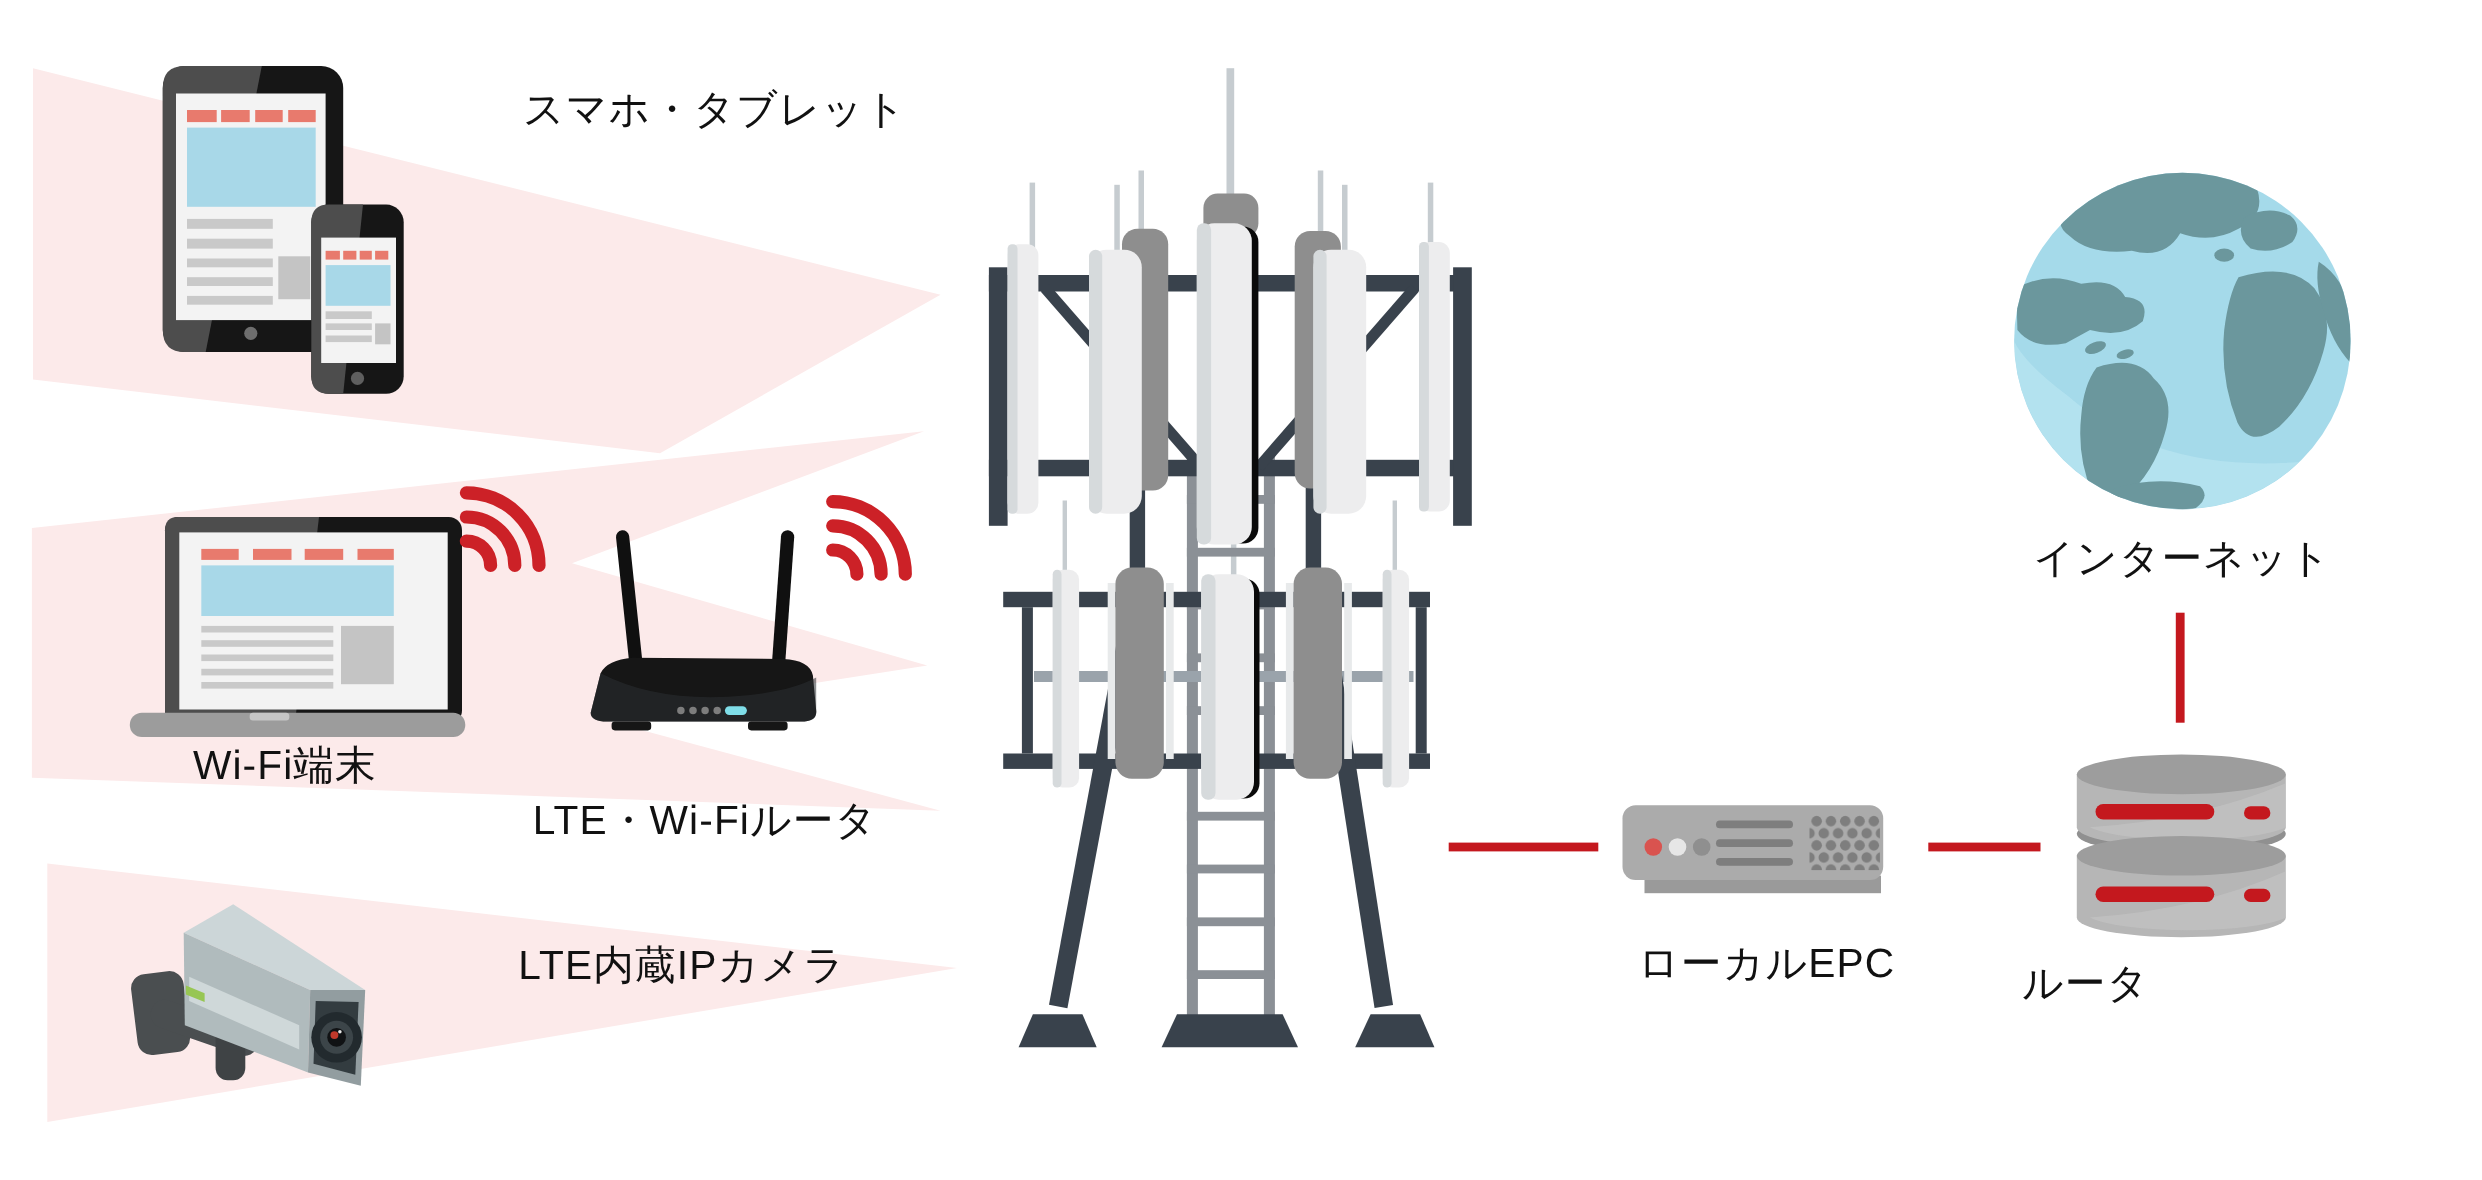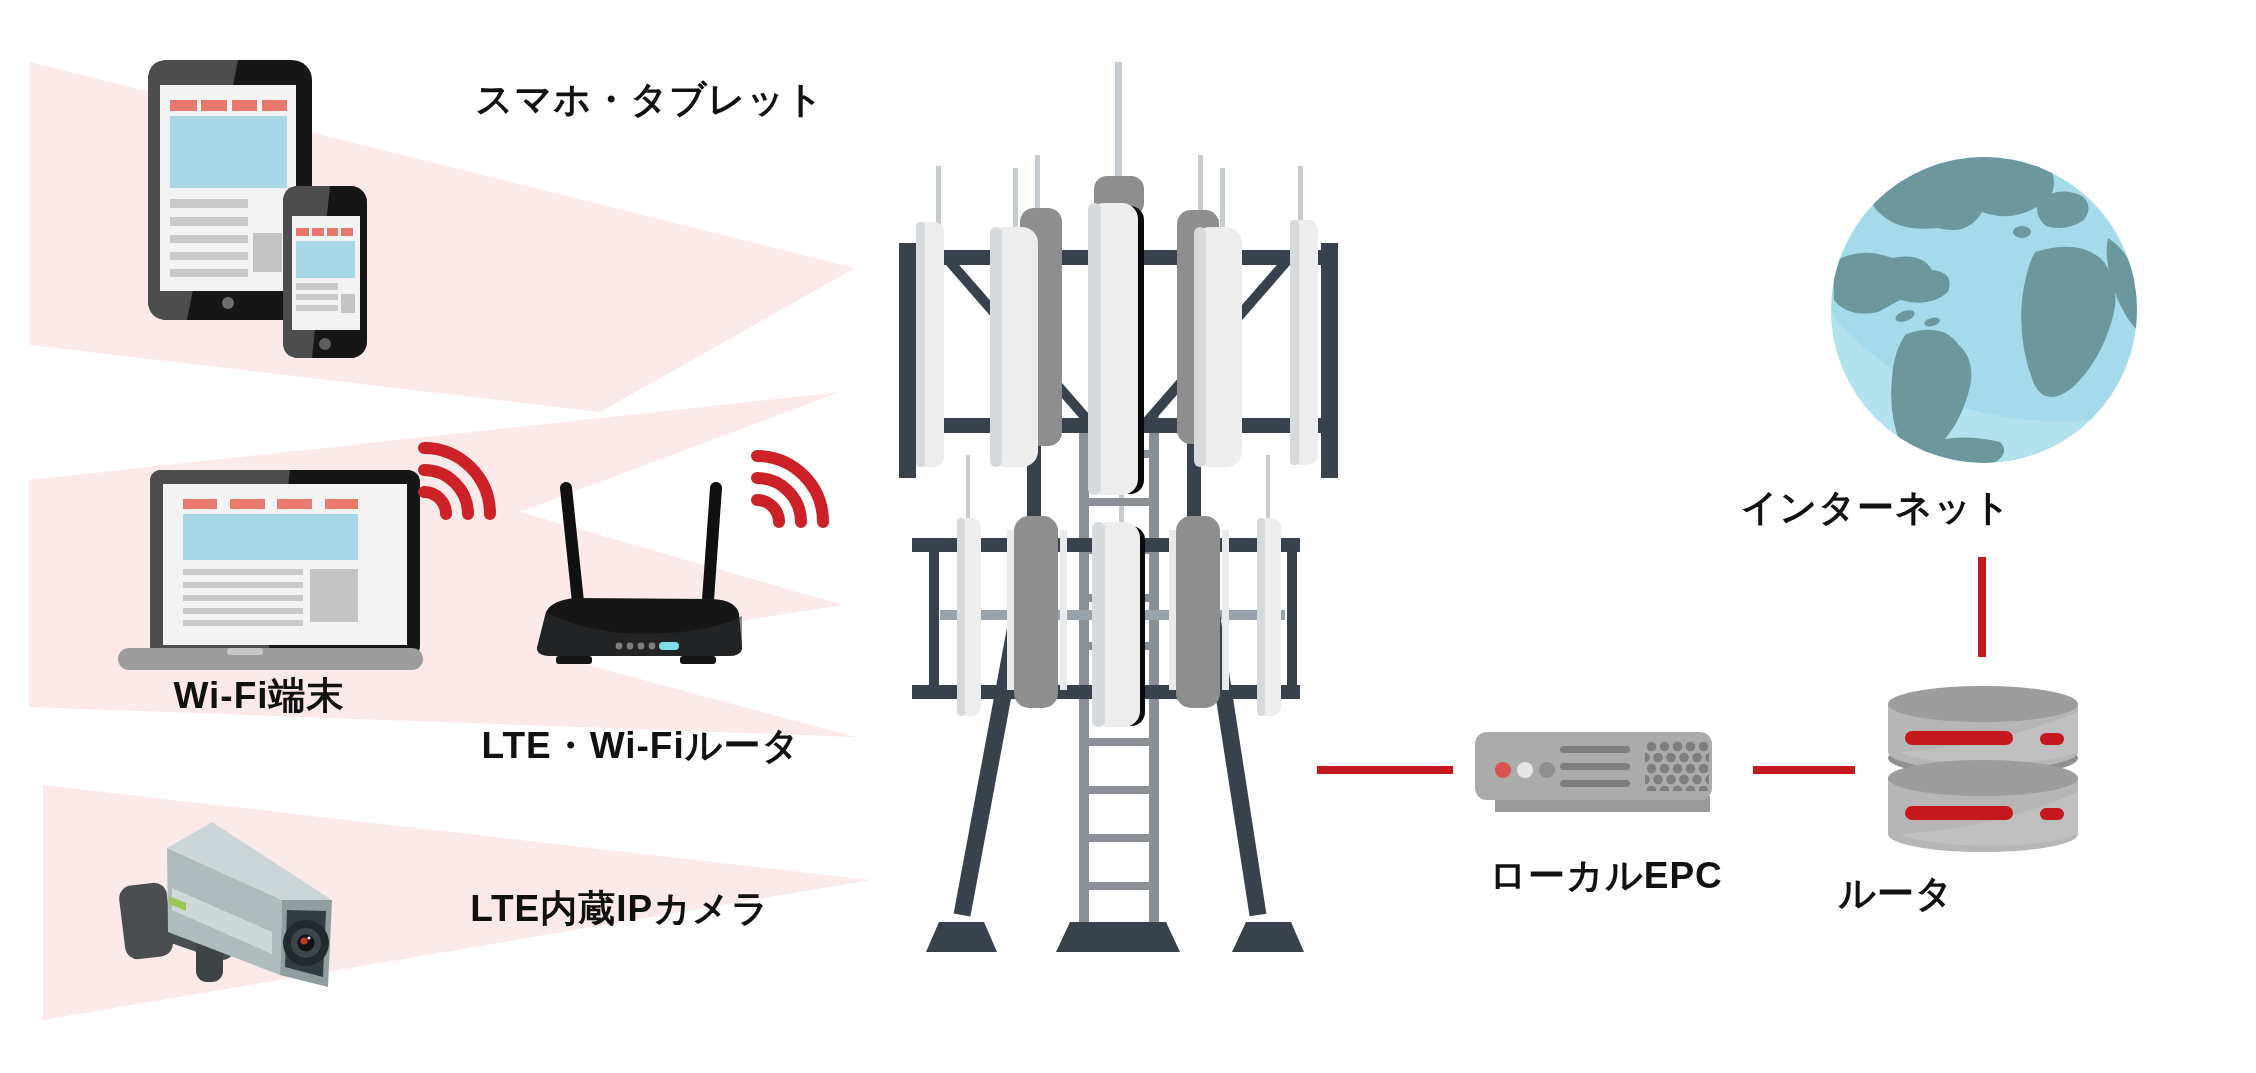--- a/index.html
+++ b/index.html
@@ -17,21 +17,21 @@
     --c-label_black:#111111;
   }
   html,body{margin:0;padding:0;}
   body{
     width:2256px;height:1073px;background:#ffffff;position:relative;overflow:hidden;
     font-family:"Liberation Sans","DejaVu Sans",sans-serif;
   }
   #scene{position:absolute;left:0;top:0;}
   .label{
     position:absolute;transform:translateX(-50%);
-    font-weight:700;font-size:37px;line-height:1.1;color:var(--c-label_black);
+    font-weight:400;font-size:37px;line-height:1.1;color:var(--c-label_black);
     white-space:nowrap;letter-spacing:1px;
   }
   
   .beam{fill:var(--c-beam_pink);}
   .steel{fill:var(--c-steel);}
   .steelline{stroke:var(--c-steel);}
   .white-ant{fill:var(--c-antenna_light);}
   .shade{fill:var(--c-antenna_shade);}
   .gray-ant{fill:var(--c-antenna_dark);}
   .spike{fill:var(--c-spike);}
@@ -304,16 +304,16 @@
         <path d="M2108,238 Q2130,252 2137,282 L2137,330 Q2120,312 2112,282 Q2104,256 2108,238 Z"></path>
         <path d="M1922,444 Q1960,432 2000,442 Q2010,452 1996,462 Q1958,472 1928,460 Q1914,452 1922,444 Z"></path>
       </g>
     </g>
   </g>
 </svg>
 
 <div class="label" style="left:650px; top:80px;">スマホ・タブレット</div>
 <div class="label" style="left:259px; top:676px;">Wi-Fi端末</div>
 <div class="label" style="left:641px; top:686px;margin-top:40px;">LTE・Wi-Fiルータ</div>
-<div class="label" style="left:620px; top:889px;">LTE内蔵IPカメラ</div>
+<div class="label" style="left:620px; top:858px;">LTE内蔵IPカメラ</div>
 <div class="label" style="left:1606px; top:856px;">ローカルEPC</div>
 <div class="label" style="left:1896px; top:874px;">ルータ</div>
-<div class="label" style="left:1876px; top:488px;">インターネット</div>
+<div class="label" style="left:1984px; top:488px;">インターネット</div>
 
 </body></html>

